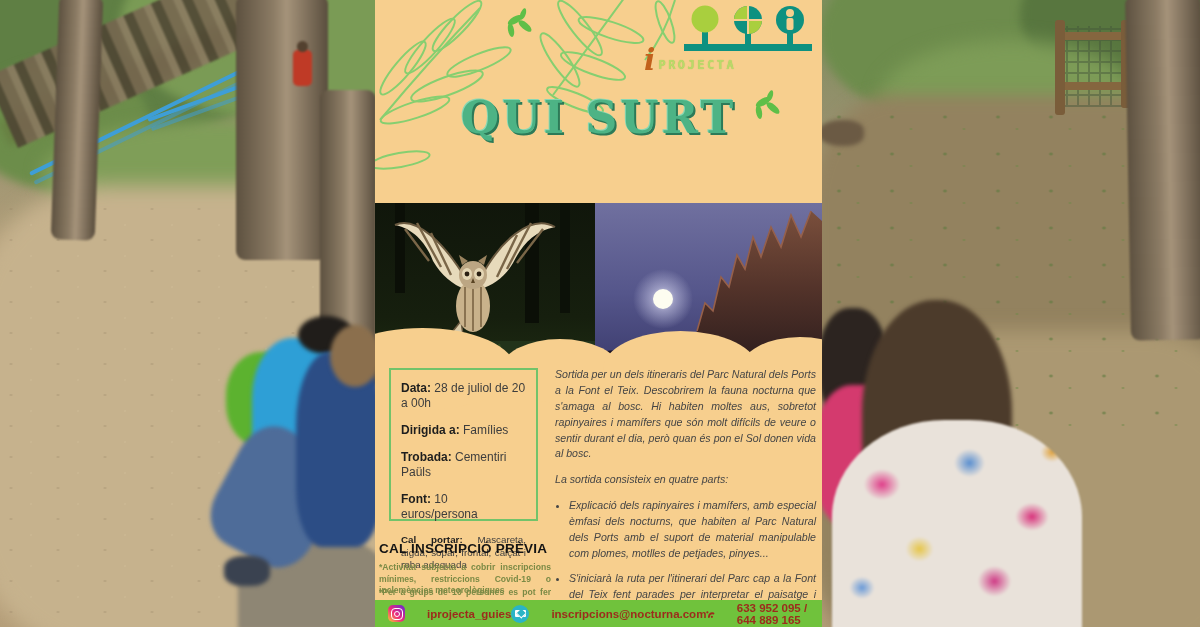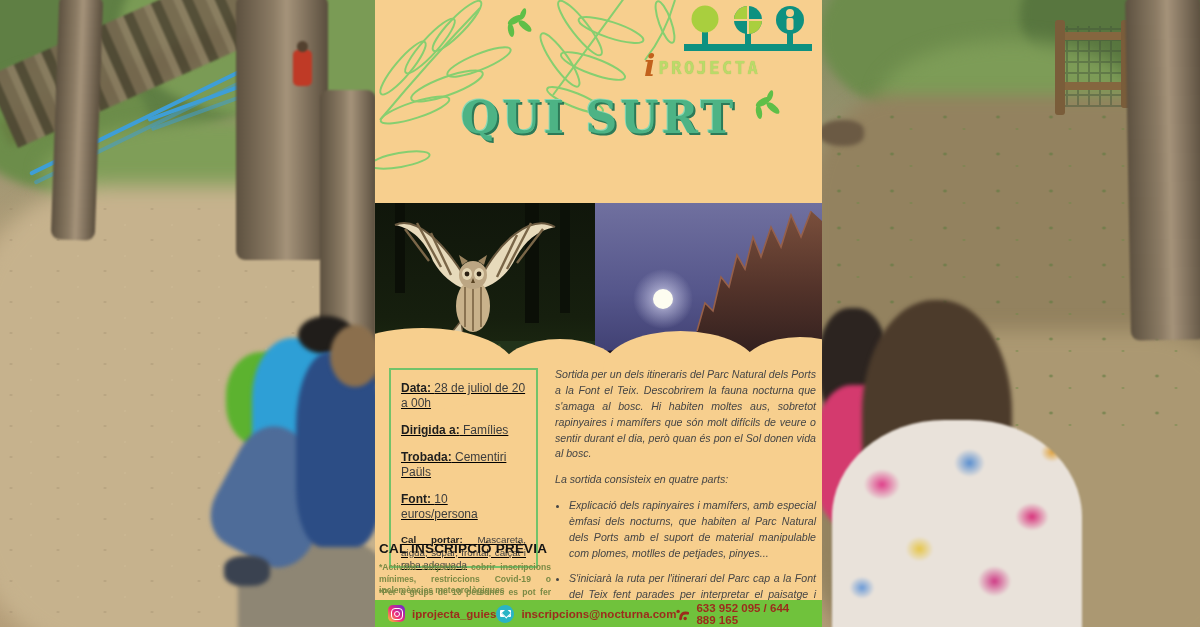--- a/index.html
+++ b/index.html
@@ -79,51 +79,51 @@
       radial-gradient(18px 16px at 12% 78%,#6a9ad8 0%,transparent 70%),
       radial-gradient(16px 14px at 88% 15%,#e0a23c 0%,transparent 70%);}
   .jeans-r{position:absolute;left:836px;top:600px;width:90px;height:30px;background:#3e5da0;border-radius:30%;filter:blur(2px);}
   
   .poster{position:absolute;left:375px;top:0;width:447px;height:627px;background:#f7cf8e;overflow:hidden;}
   .leaves-svg{position:absolute;left:0;top:0;}
   .logo{position:absolute;right:6px;top:2px;width:172px;height:84px;}
   .logo-trees{position:absolute;right:4px;top:2px;}
   .logo-text{position:absolute;left:0;top:46px;width:100%;display:flex;align-items:flex-end;}
   .logo-i{font-family:"DejaVu Serif",serif;font-style:italic;font-weight:bold;font-size:30px;color:#c2611c;line-height:.8;margin-right:3px;}
-  .logo-name{font-family:"DejaVu Sans Mono",monospace;font-weight:bold;font-size:17px;letter-spacing:2.5px;color:#bada69;
+  .logo-name{font-family:"DejaVu Sans Mono",monospace;font-weight:bold;font-size:12px;letter-spacing:2.5px;color:#bada69;
     text-shadow:0 0 1px #9cc24e;margin-top:10px;}
   .title{position:absolute;left:0;top:93px;width:100%;text-align:center;
     font-family:"DejaVu Serif",serif;font-weight:bold;font-size:44px;line-height:1.14;letter-spacing:3px;
     color:#4db385;text-shadow:2px 2px 0 #2c7a58, -1px -1px 0 #87d8b4;}
   .photos{position:absolute;left:0;top:203px;width:447px;height:163px;display:flex;}
   
   .lower{position:absolute;left:0;top:365px;width:447px;height:235px;background:#f7cf8e;}
   .scallop{position:absolute;background:#f7cf8e;border-radius:50%;}
   .sc1{left:-45px;top:-37px;width:185px;height:82px;}
   .sc2{left:125px;top:-26px;width:120px;height:64px;}
   .sc3{left:228px;top:-34px;width:155px;height:76px;}
   .sc4{left:365px;top:-28px;width:120px;height:66px;}
-  .infobox{position:absolute;left:14px;top:3px;width:149px;height:200px;border:2px solid #72c36a;
-    padding:11px 10px;box-sizing:border-box;text-decoration:underline;}
+  .infobox{position:absolute;left:14px;top:3px;width:149px;height:153px;border:2px solid #72c36a;
+    padding:11px 10px;box-sizing:border-box;}
   .inforow{font-size:12px;line-height:1.25;margin-bottom:12px;color:#3d3d3d;}
   .inforow b{color:#1e1e1e;}
   .inforow.small{font-size:9.8px;text-align:justify;line-height:1.3;margin-bottom:16px;}
   .reg-head{position:absolute;left:4px;top:176px;font-size:13.5px;font-weight:bold;color:#141414;letter-spacing:.2px;}
   .reg-note{position:absolute;left:4px;width:172px;font-size:8.6px;font-weight:bold;color:#7b8a45;
     text-align:justify;line-height:1.35;}
   .note1{top:197px;} .note2{top:222px;}
   .desc{position:absolute;left:180px;top:2px;width:261px;font-size:10.6px;color:#454545;
     line-height:1.5;text-align:justify;font-style:italic;}
   .desc p{margin:0 0 10px 0;}
   .desc ul{margin:0;padding-left:14px;}
   .desc li{margin-bottom:9px;}
   
   .footerbar{position:absolute;left:0;top:600px;width:447px;height:27px;background:#70c23c;
     display:flex;align-items:center;justify-content:space-between;padding:0 13px;box-sizing:border-box;}
-  .fgroup{display:flex;align-items:center;gap:7px;font-size:11.5px;font-weight:bold;color:#9c2c1c;}
+  .fgroup{display:flex;align-items:center;gap:22px;font-size:11.5px;font-weight:bold;color:#9c2c1c;}
   .ig-icon{width:17px;height:17px;border-radius:5px;position:relative;
     background:linear-gradient(45deg,#f9ce34 0%,#ee2a7b 45%,#6228d7 100%);}
   .ig-icon:before{content:"";position:absolute;inset:2.5px;border:1.6px solid #fff;border-radius:4px;}
   .ig-icon:after{content:"";position:absolute;left:5.5px;top:5.5px;width:4px;height:4px;border:1.6px solid #fff;border-radius:50%;}
   .mail-icon{width:18px;height:18px;border-radius:50%;background:#2ab4c6;position:relative;}
   .mail-icon:before{content:"";position:absolute;left:3.5px;top:5.5px;width:11px;height:7px;background:#fff;border-radius:1px;}
   .mail-icon:after{content:"";position:absolute;left:5px;top:5.5px;width:5.6px;height:5.6px;background:#2ab4c6;
     transform:rotate(45deg) translate(1.4px,-1.4px);border:1.2px solid #fff;border-left:none;border-top:none;}
 </style>
 </head>

